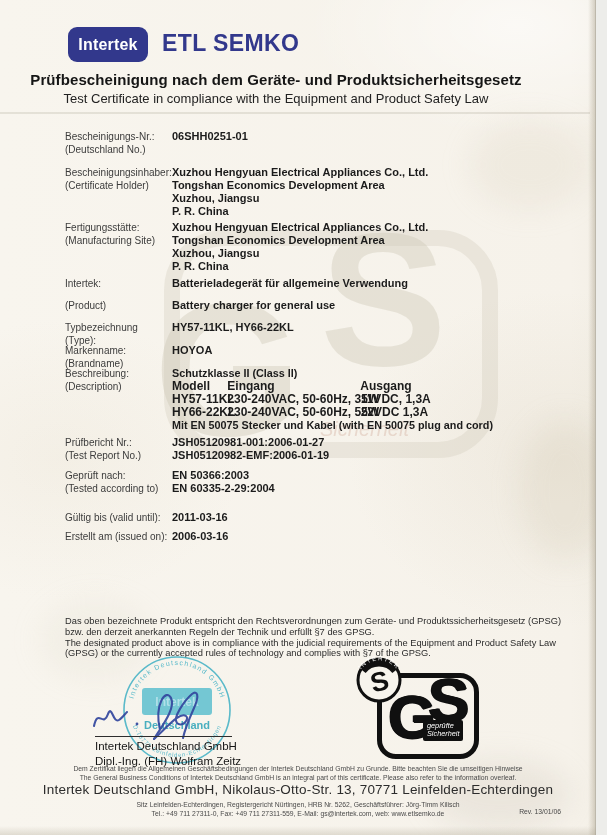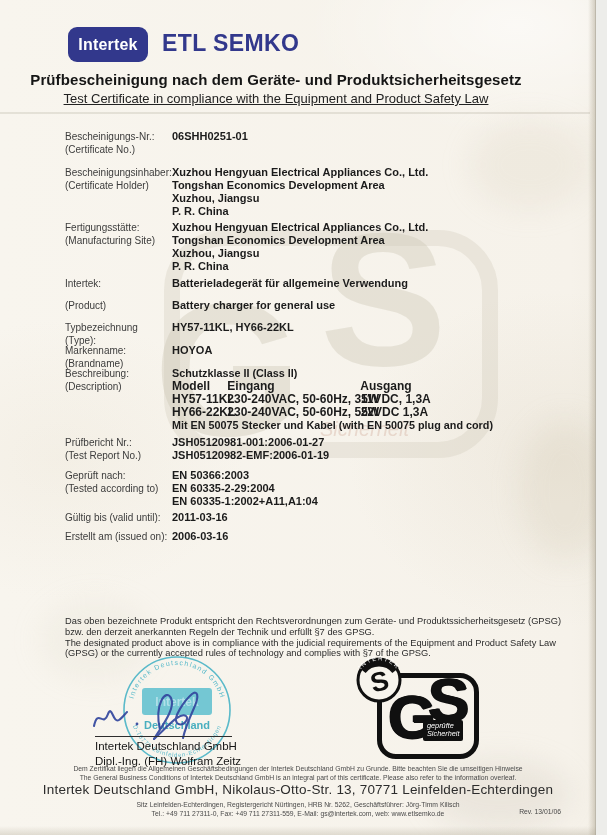--- a/index.html
+++ b/index.html
@@ -21,21 +21,21 @@
     background:linear-gradient(0deg,rgba(160,152,132,.28),transparent);}
   .blotch{position:absolute;border-radius:50%;filter:blur(14px);pointer-events:none;}
 
   
   .logo-badge{position:absolute;left:68px;top:27px;width:80px;height:35px;background:#32388c;
     border-radius:9px;display:flex;align-items:center;justify-content:center;
     color:#fff;font-size:16px;font-weight:600;letter-spacing:.2px;}
   .brand{position:absolute;left:162px;top:30px;font-size:23px;font-weight:bold;color:#32388c;letter-spacing:.4px;}
   .titles{position:absolute;left:0;top:71px;width:552px;text-align:center;}
   .title-de{font-size:15px;font-weight:bold;color:#151515;letter-spacing:.1px;}
-  .title-en{font-size:13px;color:#222;margin-top:3px;text-decoration:underline;}
+  .title-en{font-size:13px;color:#222;margin-top:3px;}
   .title-shadow{position:absolute;left:0;top:112px;width:590px;height:2px;background:rgba(150,143,126,.20);}
 
   
   .row{position:absolute;left:65px;width:515px;}
   .lbl{position:absolute;left:0;top:0;width:106px;font-size:10px;
     line-height:13px;color:#3c3c3c;}
   .val{position:absolute;left:107px;top:0;width:408px;font-weight:bold;font-size:11px;
     line-height:13px;color:#1b1b1b;}
   .desc-table .dc1{display:inline-block;width:52px;}
   .desc-table .dc2{display:inline-block;width:130px;}
@@ -105,21 +105,21 @@
 
   <div class="titles">
     <div class="title-de">Prüfbescheinigung nach dem Geräte- und Produktsicherheitsgesetz</div>
     <div class="title-en">Test Certificate in compliance with the Equipment and Product Safety Law</div>
   </div>
   <div class="title-shadow"></div>
 
   <div class="row" style="top:130px;">
     <div class="lbl">
       <div>Bescheinigungs-Nr.:</div>
-      <div>(Certificate No.)</div>
+      <div>(Deutschland No.)</div>
     </div>
     <div class="val">06SHH0251-01</div>
   </div>
 
   <div class="row" style="top:166px;">
     <div class="lbl">
       <div>Bescheinigungsinhaber:</div>
       <div>(Certificate Holder)</div>
     </div>
     <div class="val">
@@ -205,21 +205,20 @@
   </div>
 
   <div class="row" style="top:469px;">
     <div class="lbl">
       <div>Geprüft nach:</div>
       <div>(Tested according to)</div>
     </div>
     <div class="val">
       <div>EN 50366:2003</div>
       <div>EN 60335-2-29:2004</div>
-      <div>EN 60335-1:2002+A11,A1:04</div>
     </div>
   </div>
 
   <div class="row" style="top:511px;">
     <div class="lbl">Gültig bis (valid until):</div>
     <div class="val">2011-03-16</div>
   </div>
   <div class="row" style="top:530px;">
     <div class="lbl">Erstellt am (issued on):</div>
     <div class="val">2006-03-16</div>

